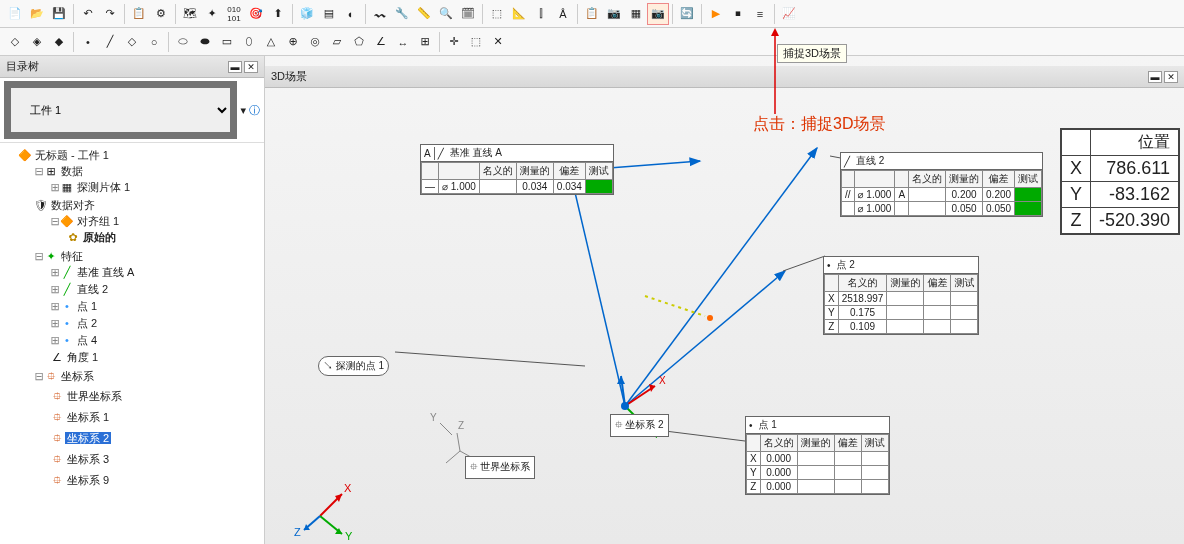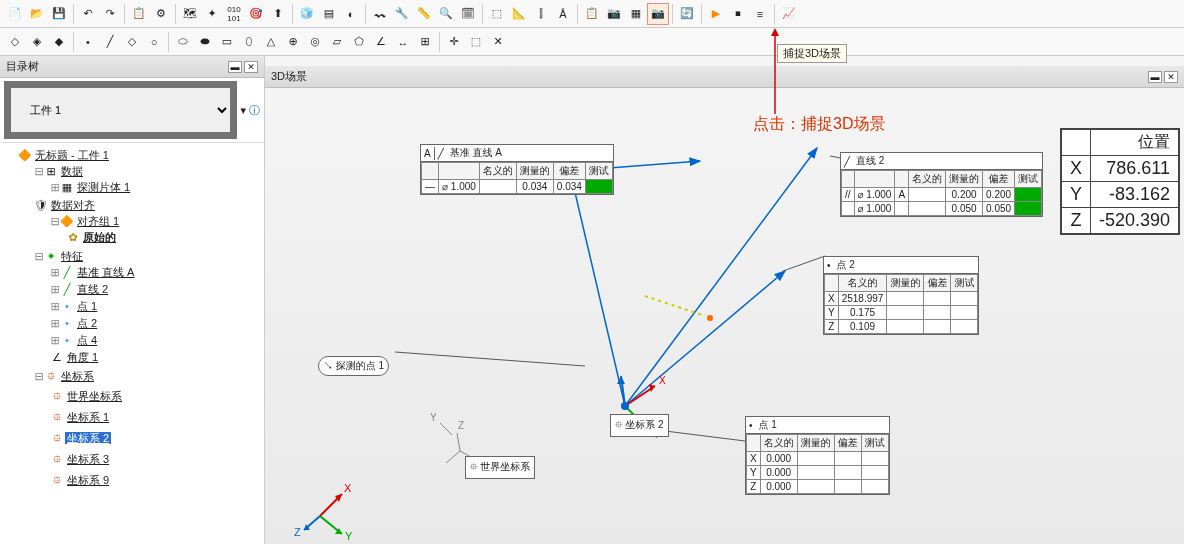--- a/index.html
+++ b/index.html
@@ -17,21 +17,21 @@
 
 .sidebar { width: 265px; background: #fff; border-right: 1px solid #ccc; display: flex; flex-direction: column; }
 .panel-hdr { background: linear-gradient(#e8e8e8,#d8d8d8); border-bottom: 1px solid #bbb; padding: 3px 6px; font-size: 11px; display:flex; justify-content:space-between; align-items:center;}
 .panel-hdr .ctrls span{ display:inline-block; width:14px; height:12px; border:1px solid #999; margin-left:2px; font-size:9px; line-height:10px; text-align:center; cursor:pointer; background:#fff;}
 .combo { display:flex; align-items:center; padding:3px 4px; border-bottom:1px solid #ddd;}
 .combo select{ flex:1; font-size:11px; border:7px solid #737373; padding:15px;}
 .combo .ibtn{ margin-left:3px; cursor:pointer;}
 .tree { flex:1; overflow:auto; padding:4px 2px; }
 .tree ul{ list-style:none; padding-left:14px; }
 .tree li{ padding:1px 2px; white-space:nowrap; cursor:default; }
-.tree li span.lbl{ padding:0 2px;text-decoration:underline;}
+.tree li span.lbl{ padding:0 2px;}
 .tree li.sel span.lbl{ background:#2a6fd6; color:#fff; }
 .tree .ex{ display:inline-block; width:10px; text-align:center; color:#888; cursor:pointer;}
 .ic{ display:inline-block; width:14px; text-align:center; margin-right:1px;}
 
 
 .viewport{ flex:1; position:relative; background:linear-gradient(#f5f5f5,#e9e9e9); }
 .vp-hdr{ position:absolute; top:10px; left:0; right:0; }
 svg.scene-svg{ width:100%; height:100%; }
 .callout-box{ position:absolute; background:#fff; border:1px solid #666; font-size:10px; }
 .callout-box table{ border-collapse:collapse; }

